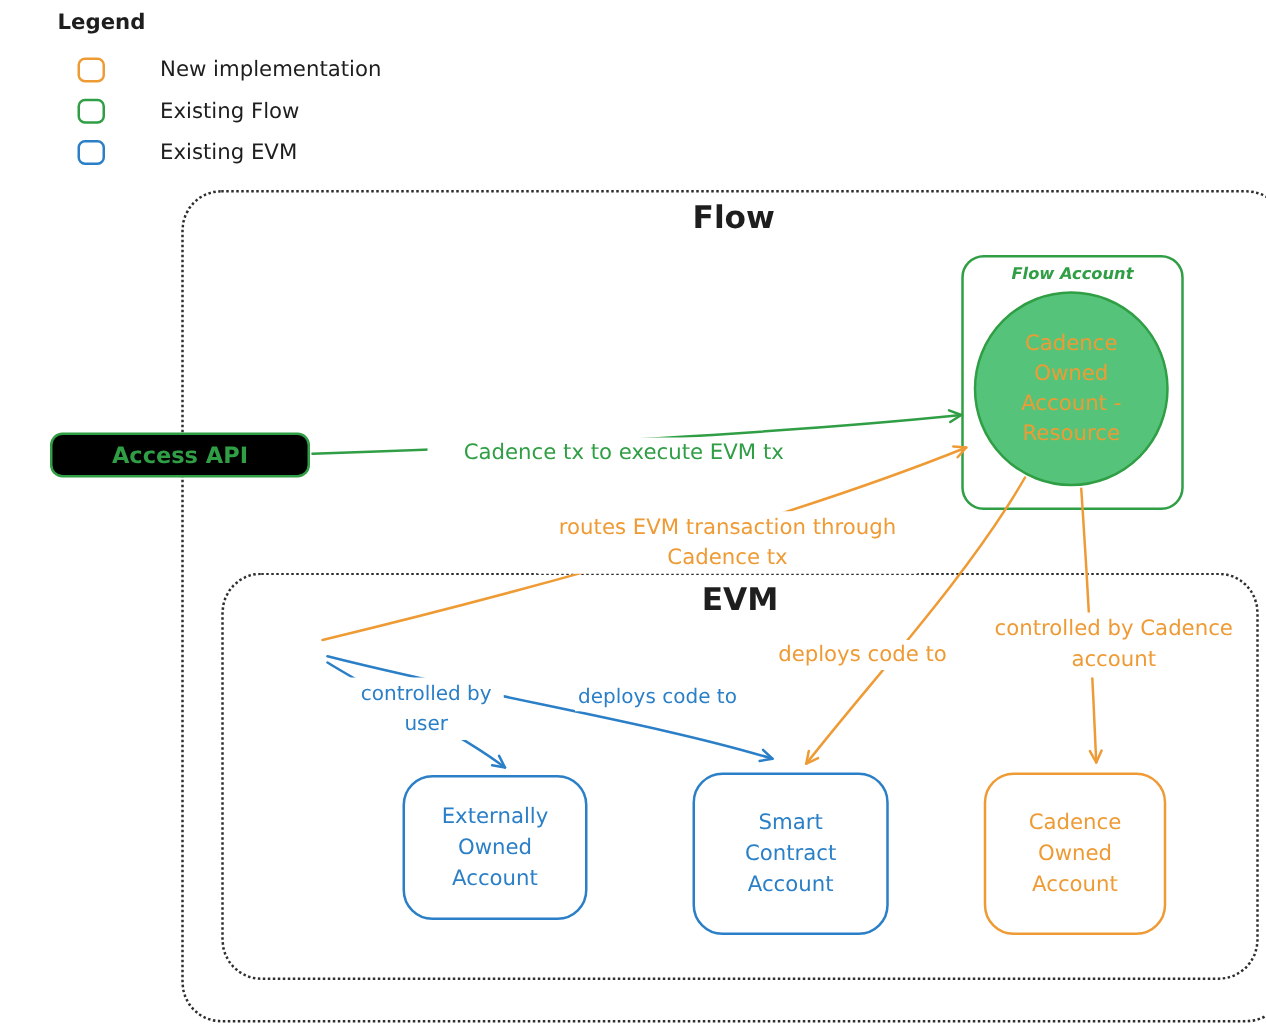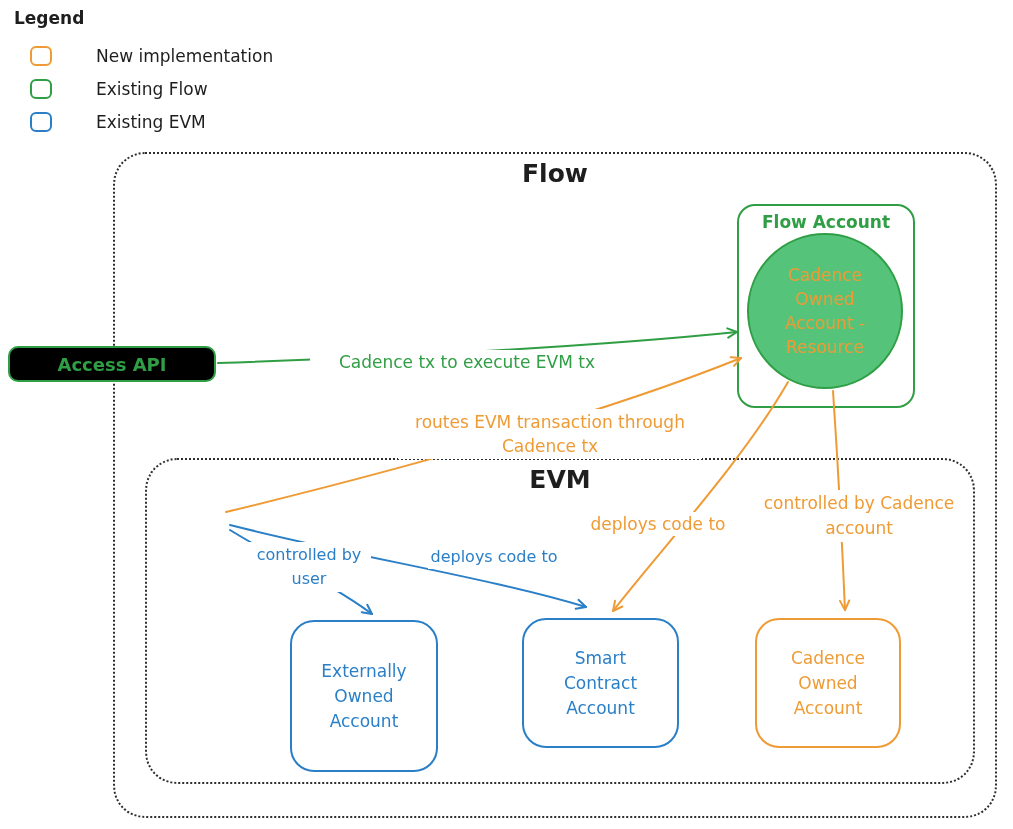--- a/index.html
+++ b/index.html
@@ -1,47 +1,47 @@
 <!DOCTYPE html>
 <html><head>
 <meta charset="utf-8">
 <style>
   html,body{margin:0;padding:0;background:#ffffff;}
   body{width:1013px;height:829px;position:relative;font-family:"DejaVu Sans",sans-serif;color:#1e1e1e;overflow:hidden;}
-  .canvas{position:absolute;inset:0;}
+  .canvas{position:absolute;inset:0;margin-left:32px;}
   .ml{white-space:pre-line;}
 
   
   .legend-title{position:absolute;left:14px;top:8px;font-size:17px;font-weight:600;color:#1e1e1e;}
   .legend-row{position:absolute;left:30px;display:flex;align-items:center;gap:44px;height:24px;}
   .legend-row.r0{top:44px;} .legend-row.r1{top:77px;} .legend-row.r2{top:110px;}
   .swatch{width:22px;height:20px;border-radius:6px;border:2.5px solid;background:#fff;flex:0 0 auto;box-sizing:border-box;}
   .sw-orange{border-color:#ef9b35;} .sw-green{border-color:#2f9e44;} .sw-blue{border-color:#2a7fc7;}
   .legend-label{font-size:17px;font-weight:500;color:#1e1e1e;}
 
   
   .dotted{position:absolute;border:2.5px dotted #2e2e2e;border-radius:32px;box-sizing:border-box;}
   .flow-container{left:113px;top:152px;width:884px;height:666px;}
   .evm-container{left:145px;top:458px;width:830px;height:326px;}
   .container-title{position:absolute;top:5px;left:0;right:0;text-align:center;font-size:25px;font-weight:600;color:#1e1e1e;}
 
   
   .flow-account{position:absolute;left:737px;top:204px;width:178px;height:204px;border:2.5px solid #2f9e44;border-radius:18px;box-sizing:border-box;}
-  .flow-account-title{position:absolute;top:6px;left:0;right:0;text-align:center;font-size:17px;font-weight:600;color:#2f9e44;}
+  .flow-account-title{position:absolute;top:6px;left:0;right:0;text-align:center;font-size:13px;font-weight:600;color:#2f9e44;font-style:italic;}
   .coa-circle{position:absolute;left:747px;top:233px;width:156px;height:156px;border-radius:50%;background:#55c47a;border:2px solid #2f9e44;box-sizing:border-box;display:flex;align-items:center;justify-content:center;text-align:center;}
   .coa-circle-text{font-size:17px;line-height:24px;font-weight:500;color:#ef9b35;}
 
   
   .pill{position:absolute;border:2.5px solid;border-radius:10px;box-sizing:border-box;display:flex;align-items:center;justify-content:center;font-size:18px;font-weight:600;background:#000000;}
   .pill-access{left:8px;top:346px;width:208px;height:36px;border-color:#2f9e44;color:#2f9e44;}
   .pill-jsonrpc{left:14px;top:500px;width:208px;height:37px;border-color:#ef9b35;color:#ef9b35;}
 
   
   .acct{position:absolute;border:2.5px solid;border-radius:24px;box-sizing:border-box;display:flex;align-items:center;justify-content:center;text-align:center;font-size:17px;line-height:25px;font-weight:500;background:#fff;}
-  .acct-eoa{left:290px;top:620px;width:148px;height:152px;border-color:#2a7fc7;color:#2a7fc7;}
+  .acct-eoa{left:290px;top:620px;width:148px;height:116px;border-color:#2a7fc7;color:#2a7fc7;}
   .acct-sca{left:522px;top:618px;width:157px;height:130px;border-color:#2a7fc7;color:#2a7fc7;}
   .acct-coa{left:755px;top:618px;width:146px;height:130px;border-color:#ef9b35;color:#ef9b35;}
 
   
   .arrows{position:absolute;left:0;top:0;pointer-events:none;}
   .s-green{stroke:#2f9e44;} .s-orange{stroke:#ef9b35;} .s-blue{stroke:#2a7fc7;}
   .edge-path{fill:none;stroke-width:2;stroke-linecap:round;}
 
   
   .edge-label{position:absolute;text-align:center;font-weight:500;background:#fff;padding:1px 2px;}

